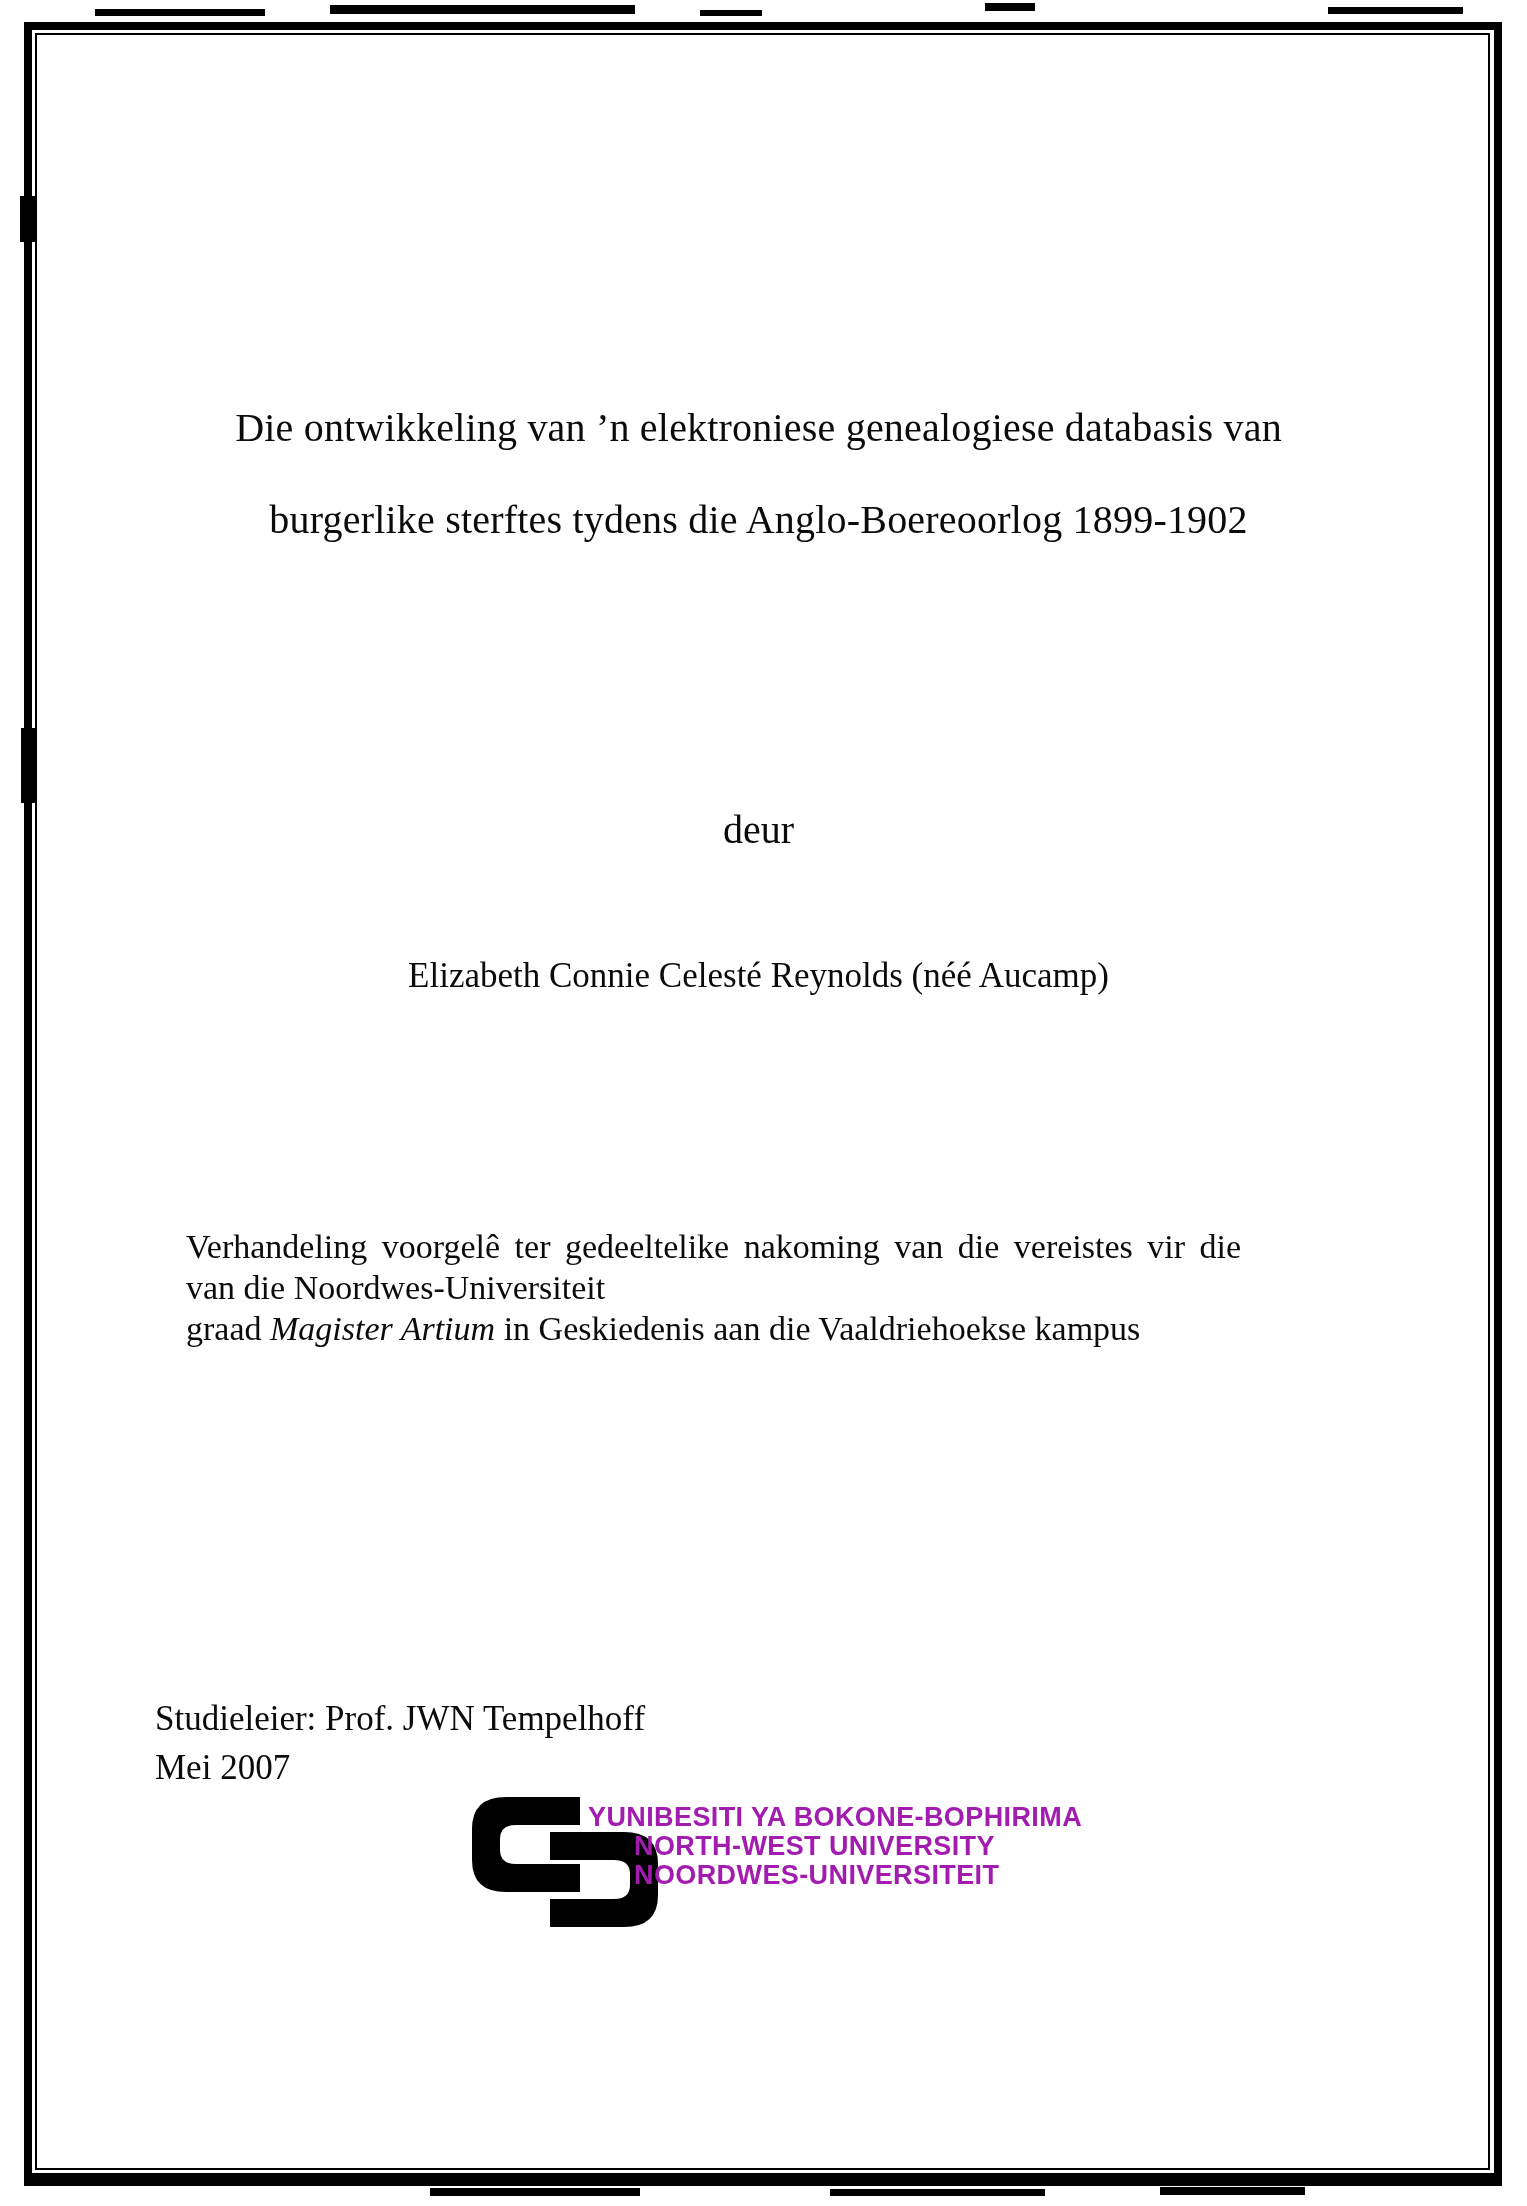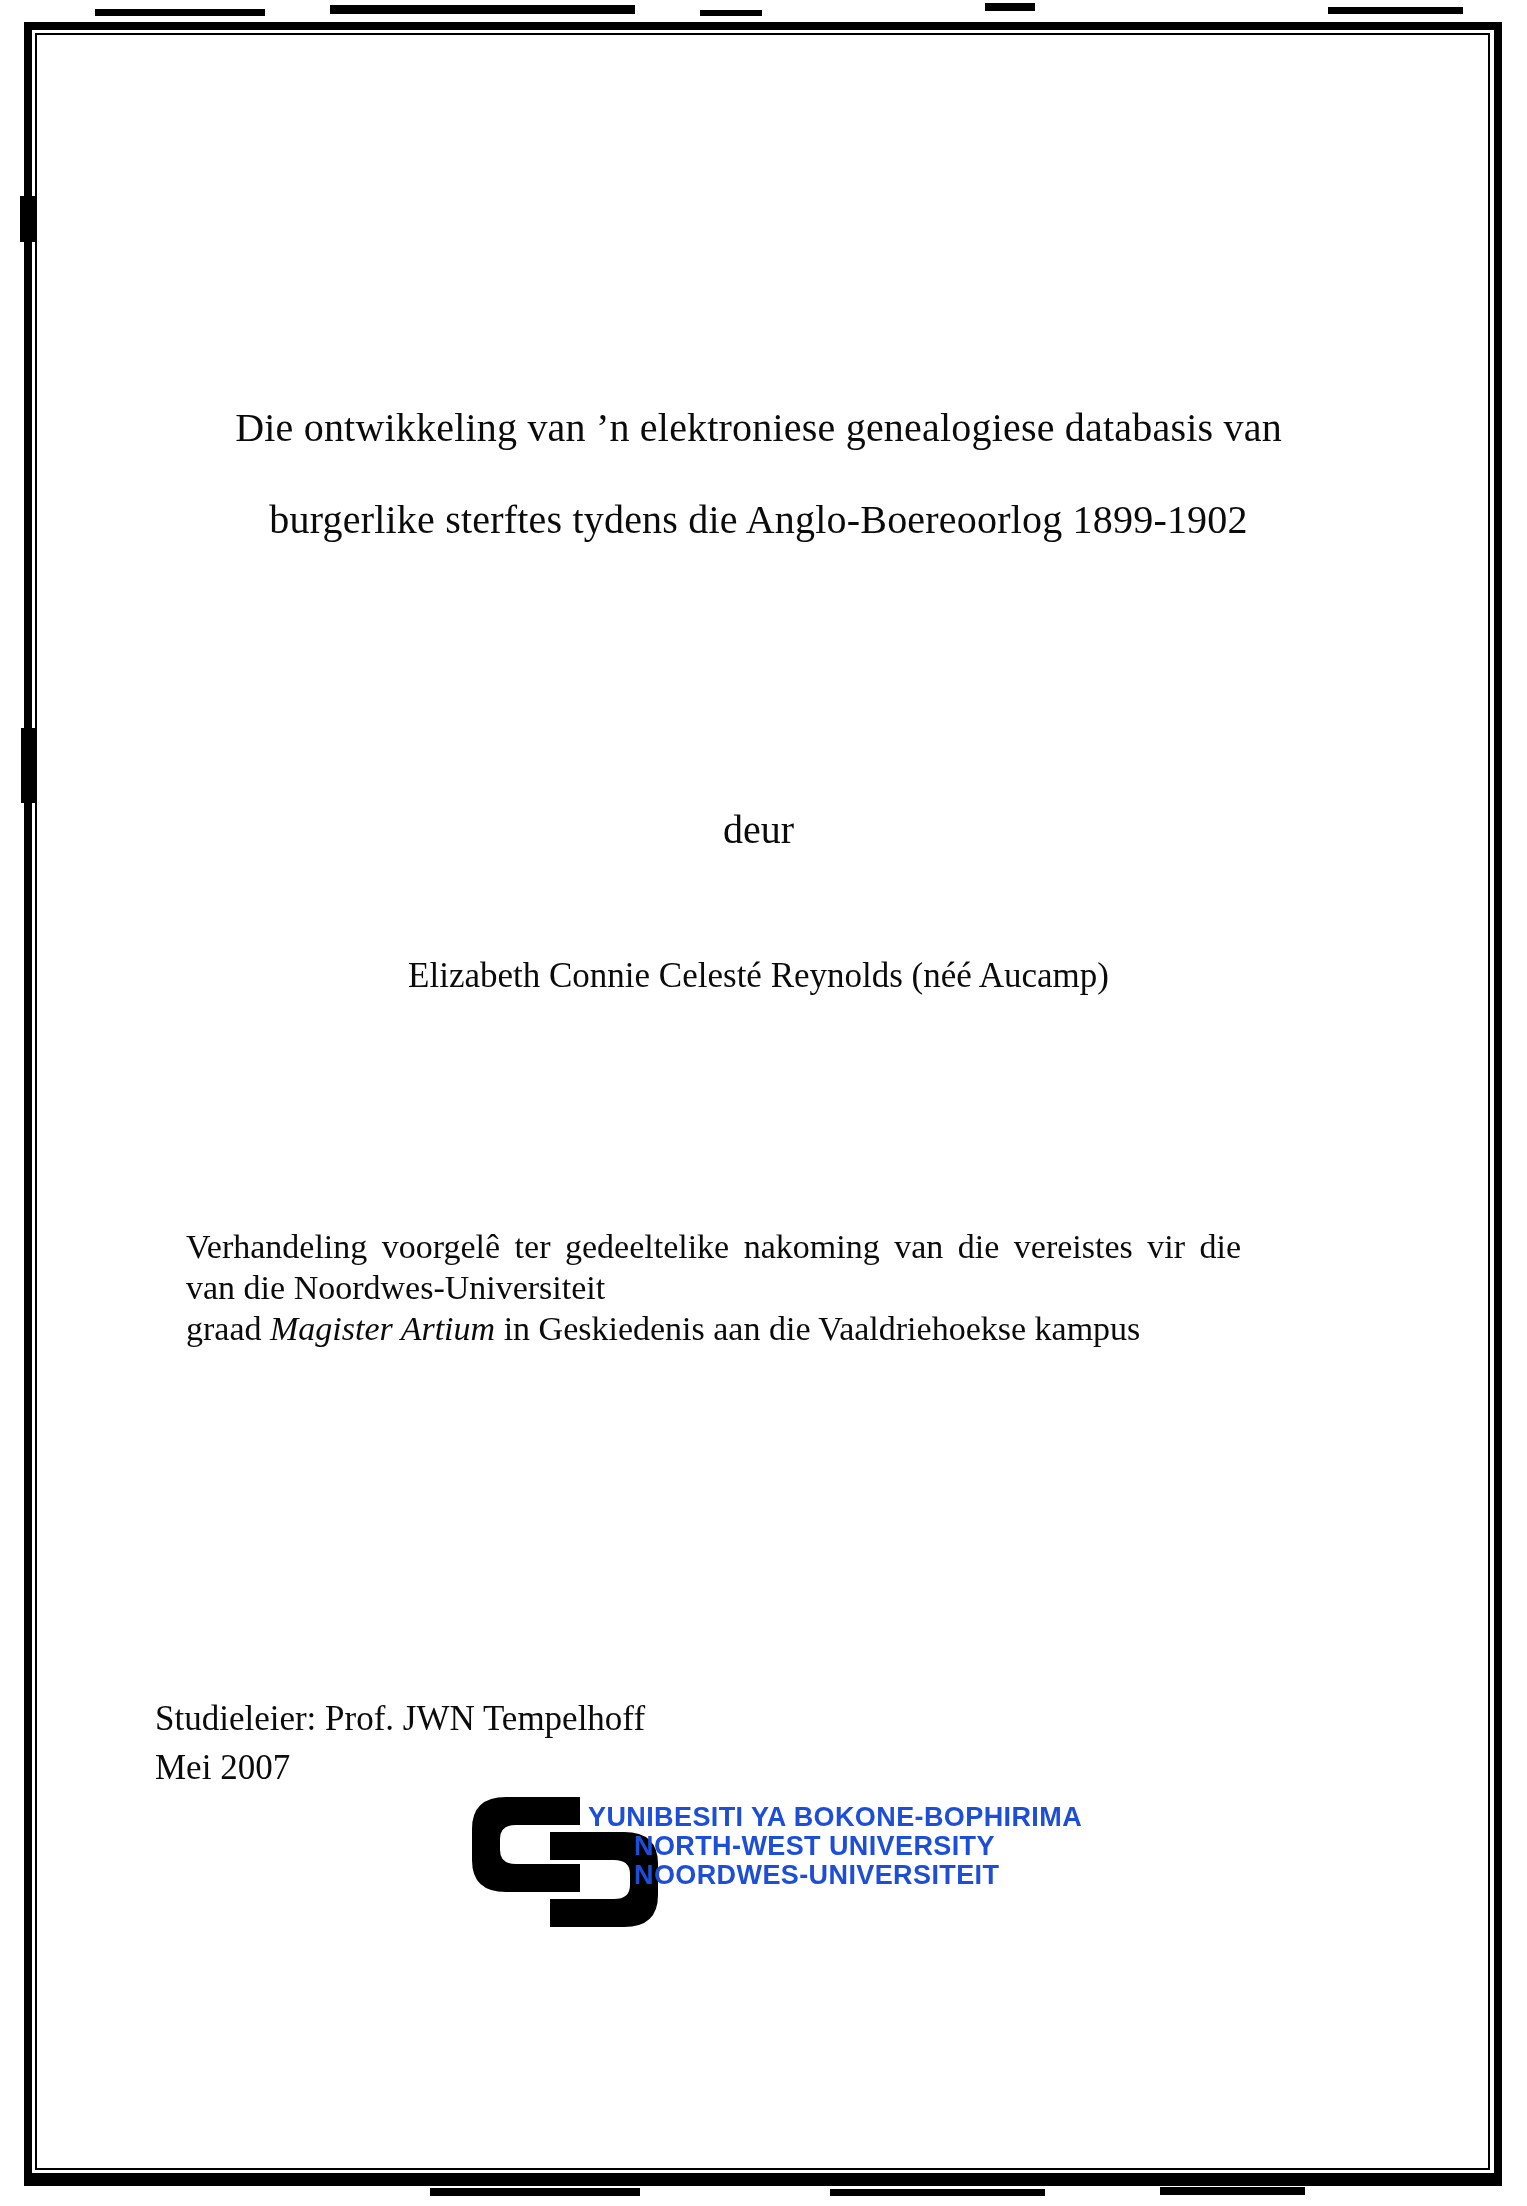--- a/index.html
+++ b/index.html
@@ -88,21 +88,21 @@
   }
   .logo-mark svg { display: block; }
   .logo-text {
     position: absolute;
     left: 588px; top: 1803px;
     font-family: "Liberation Sans", sans-serif;
     font-weight: 700;
     font-size: 27px;
     line-height: 29px;
     letter-spacing: 0.4px;
-    color: #1d4ed8;
+    color: #a21caf;
     white-space: nowrap;
   }
   .logo-text .indented {
     padding-left: 46px;
   }
 </style>
 </head>
 <body>
 
 <div class="page">

